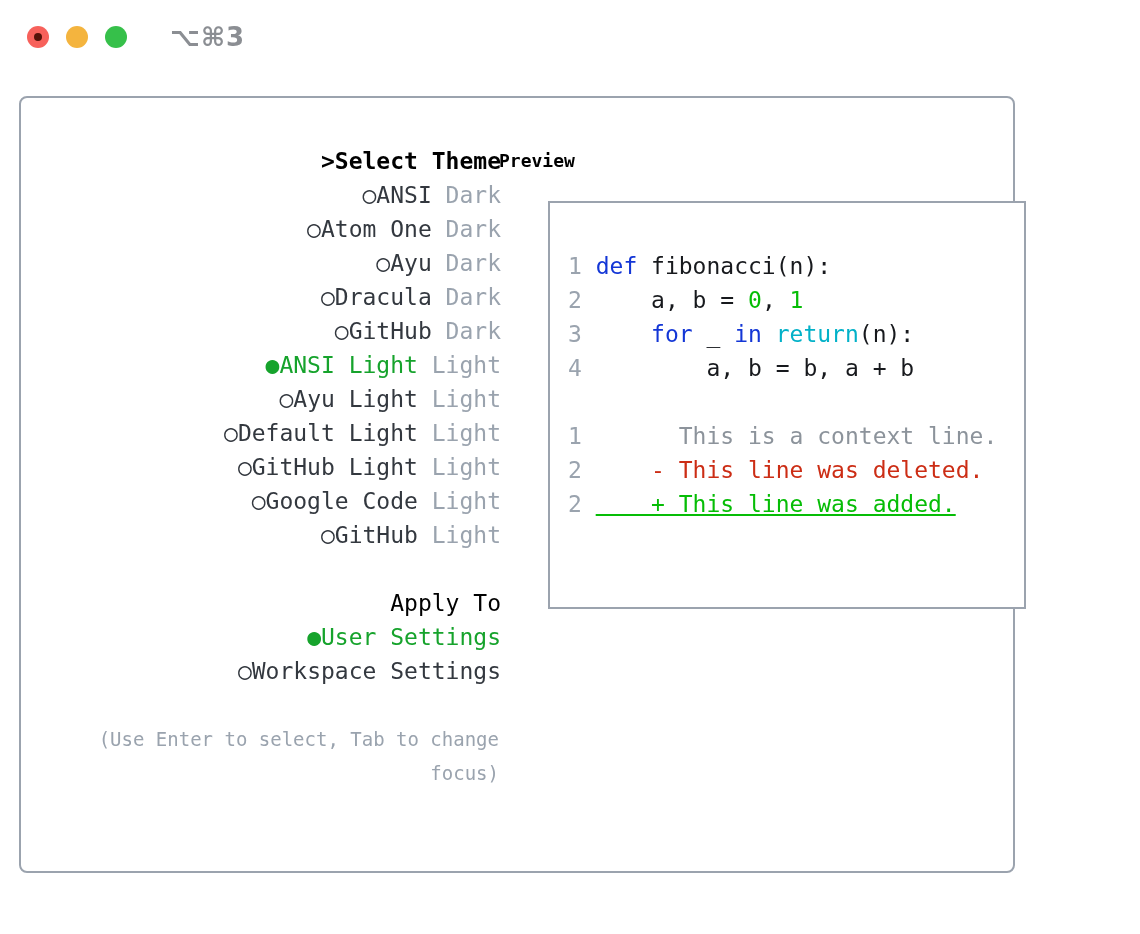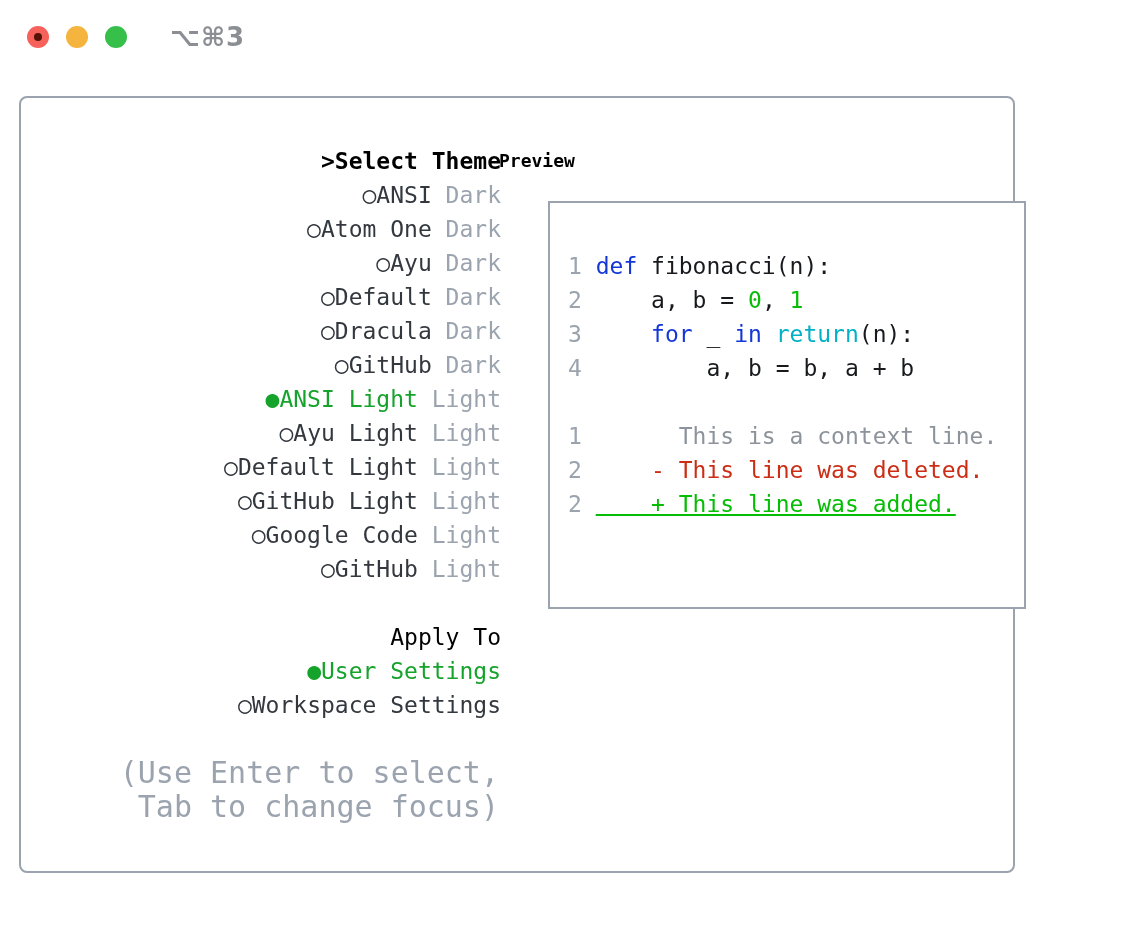--- a/index.html
+++ b/index.html
@@ -30,21 +30,21 @@
   .row{height:34px;line-height:34px;white-space:pre;}
   .mk{display:inline-block;width:2ch;}
   .bold{font-weight:bold;color:#000000;}
   .hdr-plain{color:#000000;}
   .opt{cursor:pointer;}
   .opt .mk{color:var(--text-dark);}
   .opt .nm{color:var(--text-dark);}
   .opt .vr{color:var(--muted-gray);margin-top:42px;}
   .opt.sel .mk,.opt.sel .nm{color:var(--selection-green);}
   .help{
-    margin-top:34px;width:450px;line-height:34px;font-size:30px;
+    margin-top:34px;width:450px;line-height:34px;font-size:19px;
     color:var(--muted-gray);white-space:normal;
   }
   
   .pv-title{position:absolute;left:478px;top:46px;height:34px;line-height:34px;font-size:18px;}
   .pv-box{
     position:absolute;left:488px;top:103px;width:478px;height:408px;
     border:2px solid var(--border-gray);box-sizing:border-box;
     padding:46px 0 0 18px;background:#ffffff;margin-left:39px;
   }
   .pv-line{height:34px;line-height:34px;white-space:pre;font-size:23px;}
@@ -74,21 +74,20 @@
   </div>
 
   <div class="mainbox">
 
     <div class="leftpane">
       <div class="row"><span class="mk bold">&gt;</span><span class="bold">Select Theme</span></div>
       <div>
           <div class="row opt"><span class="mk">○</span><span class="nm">ANSI</span><span class="vr"> Dark</span></div>
           <div class="row opt"><span class="mk">○</span><span class="nm">Atom One</span><span class="vr"> Dark</span></div>
           <div class="row opt"><span class="mk">○</span><span class="nm">Ayu</span><span class="vr"> Dark</span></div>
-          <div class="row opt"><span class="mk">○</span><span class="nm">Default</span><span class="vr"> Dark</span></div>
           <div class="row opt"><span class="mk">○</span><span class="nm">Dracula</span><span class="vr"> Dark</span></div>
           <div class="row opt"><span class="mk">○</span><span class="nm">GitHub</span><span class="vr"> Dark</span></div>
           <div class="row opt sel"><span class="mk">●</span><span class="nm">ANSI Light</span><span class="vr"> Light</span></div>
           <div class="row opt"><span class="mk">○</span><span class="nm">Ayu Light</span><span class="vr"> Light</span></div>
           <div class="row opt"><span class="mk">○</span><span class="nm">Default Light</span><span class="vr"> Light</span></div>
           <div class="row opt"><span class="mk">○</span><span class="nm">GitHub Light</span><span class="vr"> Light</span></div>
           <div class="row opt"><span class="mk">○</span><span class="nm">Google Code</span><span class="vr"> Light</span></div>
           <div class="row opt"><span class="mk">○</span><span class="nm">GitHub</span><span class="vr"> Light</span></div>
         </div>
       <div class="row"></div>

